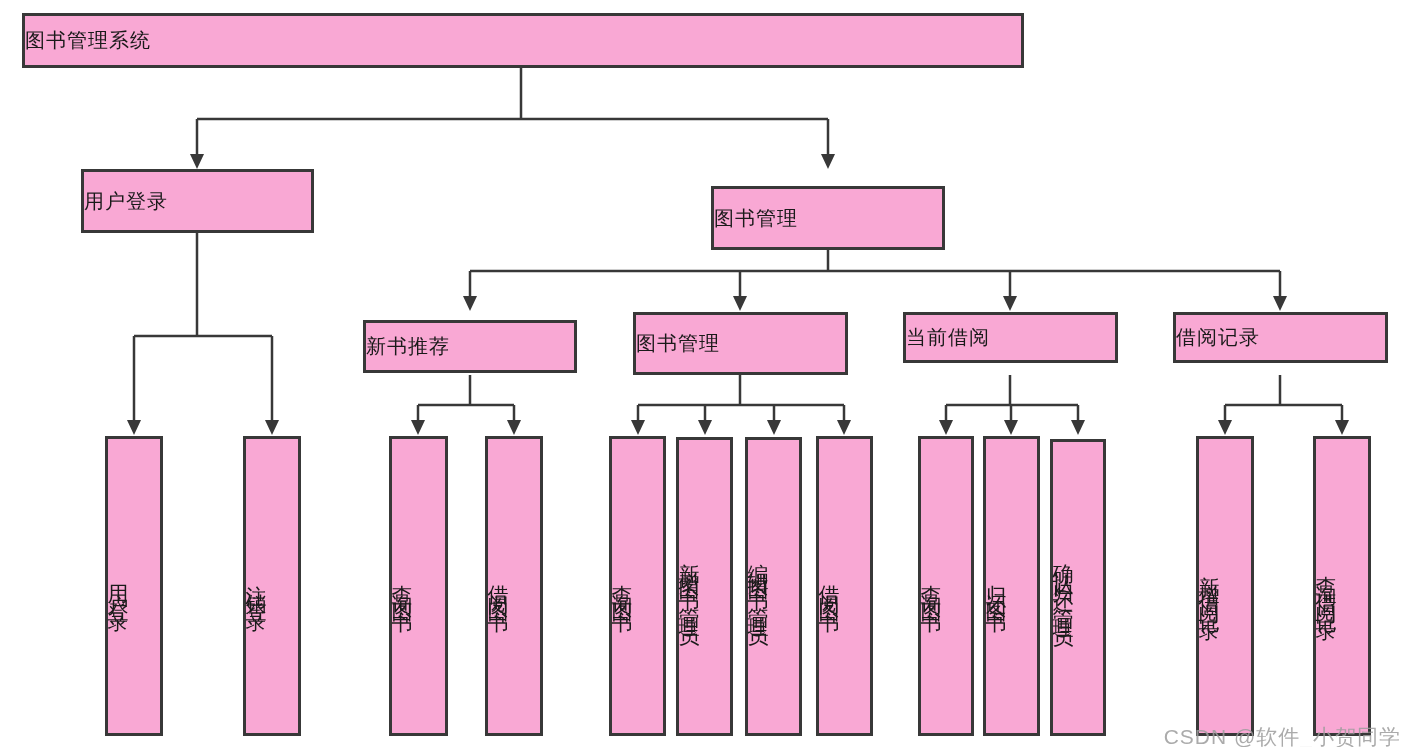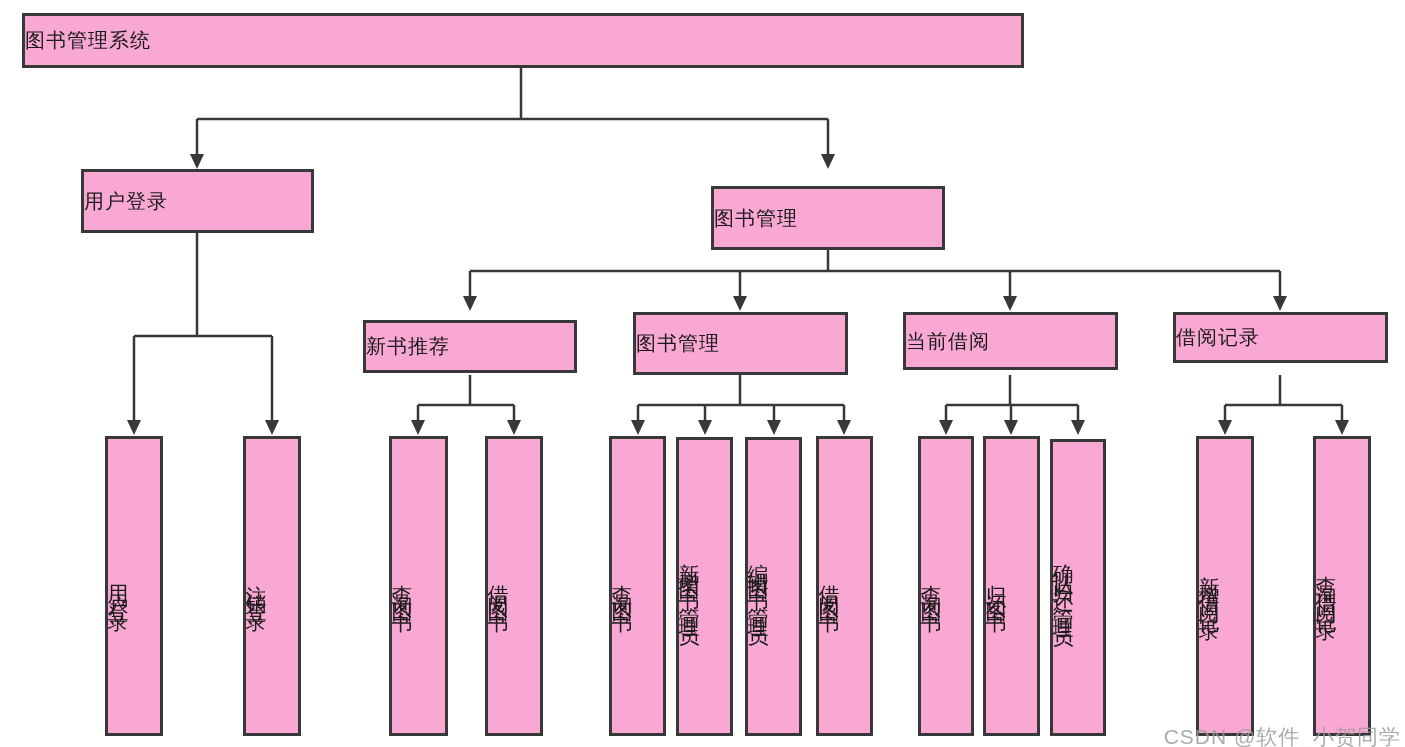--- a/index.html
+++ b/index.html
@@ -115,21 +115,21 @@
   <div class="node" style="left:711px;top:186px;width:234px;height:64px">
     <span class="hlabel">图书管理</span>
   </div>
 
   <div class="node" style="left:363px;top:320px;width:214px;height:53px">
     <span class="hlabel">新书推荐</span>
   </div>
   <div class="node" style="left:633px;top:312px;width:215px;height:63px">
     <span class="hlabel">图书管理</span>
   </div>
-  <div class="node" style="left:903px;top:312px;width:215px;height:58px">
+  <div class="node" style="left:903px;top:312px;width:215px;height:51px">
     <span class="hlabel">当前借阅</span>
   </div>
   <div class="node" style="left:1173px;top:312px;width:215px;height:51px">
     <span class="hlabel">借阅记录</span>
   </div>
 
   <div class="node" style="left:105px;top:436px;width:58px;height:300px">
     <span class="vlabel">用户登录</span>
   </div>
   <div class="node" style="left:243px;top:436px;width:58px;height:300px">

